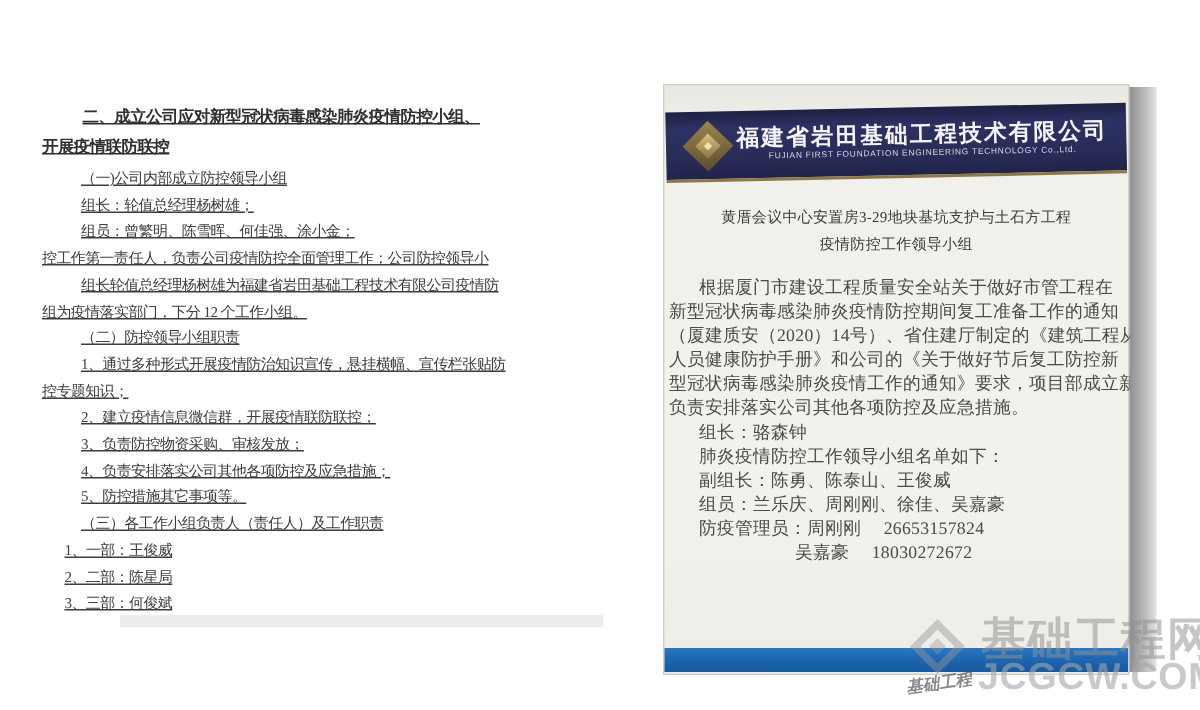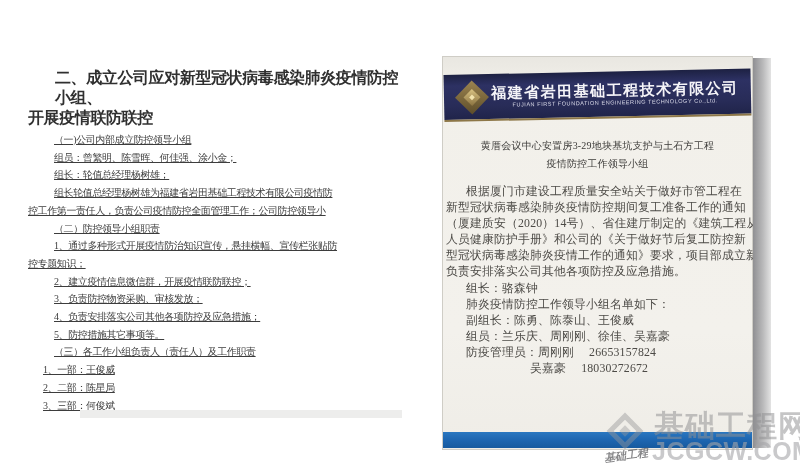--- a/index.html
+++ b/index.html
@@ -2,21 +2,21 @@
 <html><head>
 <meta charset="utf-8">
 <style>
   html,body{margin:0;padding:0;background:#ffffff;}
   .stage{
     position:relative;width:800px;height:473px;background:#ffffff;
     overflow:hidden;font-family:"Liberation Serif","DejaVu Serif",serif;
   }
   
   .left-doc{position:absolute;left:28px;top:68px;width:380px;color:#3d3d3d;}
-  .h-line{font-weight:bold;font-size:16px;letter-spacing:-0.4px;line-height:20px;color:#303030;}
+  .h-line{font-weight:bold;font-size:11px;letter-spacing:-0.4px;line-height:20px;color:#303030;text-decoration:underline;}
   .h-line.first{padding-left:27px;}
   .doc-lines{margin-top:3px;}
   .doc-line{font-size:10px;letter-spacing:-0.4px;line-height:17.7px;white-space:nowrap;text-decoration:underline;}
   .left-doc .ind-1{padding-left:15px;}
   .left-doc .ind-2{padding-left:26px;}
   .left-bottom-band{position:absolute;left:80px;top:410px;width:322px;height:8px;background:#ededec;}
   
   .photo{
     position:absolute;left:442px;top:56px;width:311px;height:394px;
     background:linear-gradient(180deg,#e9e7e1 0%,#f2f0ea 8%,#f3f1ec 70%,#efede7 100%);
@@ -87,28 +87,29 @@
 
 <div class="stage">
 
   <section class="left-doc">
     <div class="h-line first">二、成立公司应对新型冠状病毒感染肺炎疫情防控小组、</div>
     <div class="h-line">开展疫情联防联控</div>
     <div class="doc-lines">
 
         <div class="doc-line ind-2">（一)公司内部成立防控领导小组</div>
 
+        <div class="doc-line ind-2">组长：轮值总经理杨树雄；</div>
+
         <div class="doc-line ind-2">组员：曾繁明、陈雪晖、何佳强、涂小金；</div>
 
-        <div class="doc-line ind-2">组长：轮值总经理杨树雄；</div>
+        <div class="doc-line ind-0">控工作第一责任人，负责公司疫情防控全面管理工作；公司防控领导小</div>
 
         <div class="doc-line ind-2">组长轮值总经理杨树雄为福建省岩田基础工程技术有限公司疫情防</div>
 
-        <div class="doc-line ind-0">控工作第一责任人，负责公司疫情防控全面管理工作；公司防控领导小</div>
-
+        <div class="doc-line ind-0">组为疫情落实部门，下分 12 个工作小组。</div>
 
         <div class="doc-line ind-2">（二）防控领导小组职责</div>
 
         <div class="doc-line ind-2">1、通过多种形式开展疫情防治知识宣传，悬挂横幅、宣传栏张贴防</div>
 
         <div class="doc-line ind-0">控专题知识；</div>
 
         <div class="doc-line ind-2">2、建立疫情信息微信群，开展疫情联防联控；</div>
 
         <div class="doc-line ind-2">3、负责防控物资采购、审核发放；</div>

